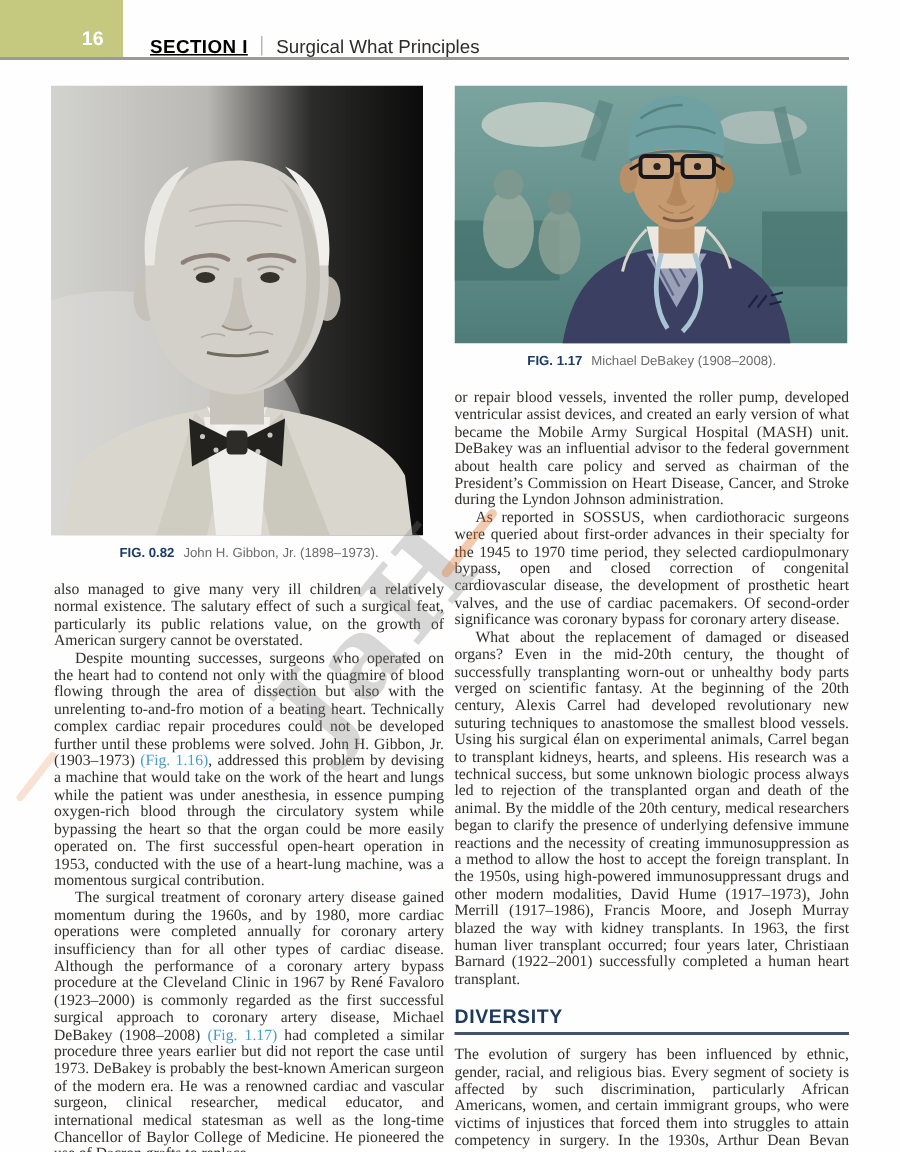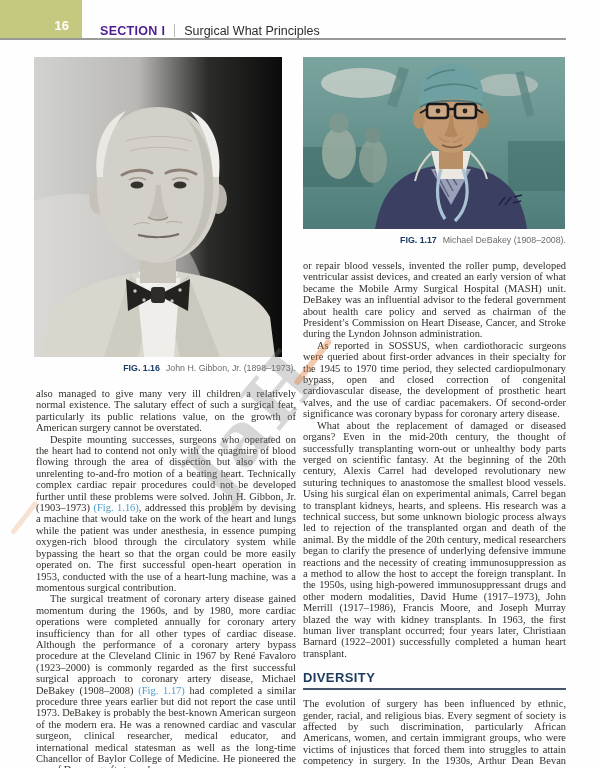--- a/index.html
+++ b/index.html
@@ -6,39 +6,39 @@
   body{background:#ffffff;}
   .page{position:relative;width:600px;height:768px;background:#fefefe;overflow:hidden;
         font-family:"Liberation Serif", serif;color:#332e29;}
 
   
   .pagenum-box{position:absolute;left:0;top:0;width:82px;height:38px;background:#c5c97f;}
   .pagenum{position:absolute;right:13px;bottom:5px;
            font-family:"Liberation Sans", sans-serif;font-size:13px;font-weight:bold;color:#ffffff;}
   .header-text{position:absolute;left:100px;top:0;height:38px;display:flex;align-items:flex-end;
                padding-bottom:5px;font-family:"Liberation Sans", sans-serif;font-size:12.5px;}
-  .section-label{color:#4c1d95;font-weight:bold;letter-spacing:.3px;}
+  .section-label{color:#000000;font-weight:bold;letter-spacing:.3px;text-decoration:underline;}
   .header-divider{display:inline-block;width:1px;height:13px;background:#b9b9b9;margin:0 9px 1px 9px;}
   .section-title{color:#2e2c2a;}
   .header-rule{position:absolute;left:0;top:38px;width:566px;height:2px;background:#9a9a98;}
 
   
   .col{position:absolute;top:57px;}
   .col-left{left:36px;width:260px;}
   .col-right{left:303px;width:263px;}
   .col p{margin:0;font-size:10.45px;line-height:11.4px;text-align:justify;}
   .col p.indent{text-indent:14px;}
   .figlink{color:#4a9bc8;text-decoration:none;cursor:pointer;}
 
   
   figure{margin:0;}
   .photo{display:block;line-height:0;}
   .photo-gibbon{margin-left:-2px;width:248px;height:300px;}
   .photo-debakey{width:262px;height:172px;}
-  figcaption{margin:6px 0 14px 0;text-align:right;
+  figcaption{margin:6px 0 14px 0;text-align:center;
              font-family:"Liberation Sans", sans-serif;font-size:8.8px;line-height:11px;color:#6b6b6b;}
   .fig-label{font-weight:bold;color:#1b3c64;margin-right:6px;}
 
   
   .section-heading{margin:11px 0 8px 0;padding-bottom:3px;border-bottom:2px solid #44556b;
                    font-family:"Liberation Sans", sans-serif;font-size:13px;font-weight:bold;
                    letter-spacing:.4px;color:#1d3a5c;}
 
   
   .watermark{position:absolute;left:0;top:0;width:600px;height:768px;pointer-events:none;}
@@ -121,21 +121,21 @@
 
           <path d="M104,178 C116,181 134,181 145,177" stroke="#716a60" stroke-width="2" fill="none"></path>
           <path d="M100,168 C106,165 112,165 116,167" stroke="#b0aaa0" stroke-width="1" fill="none"></path>
           <path d="M148,166 C142,164 136,164 132,166" stroke="#b0aaa0" stroke-width="1" fill="none"></path>
 
           <path d="M92,84 C110,78 140,78 158,84" stroke="#bdb8af" stroke-width="1.2" fill="none"></path>
           <path d="M96,94 C112,89 138,89 154,94" stroke="#bdb8af" stroke-width="1.2" fill="none"></path>
         </svg>
       </span>
       <figcaption>
-        <span class="fig-label">FIG. 1.16</span><span class="fig-text">John H. Gibbon, Jr. (1898–1973).</span>
+        <span class="fig-label">FIG. 0.82</span><span class="fig-text">John H. Gibbon, Jr. (1898–1973).</span>
       </figcaption>
     </figure>
     <p class="cont"><span>also managed to give many very ill children a relatively normal existence. The salutary effect of such a surgical feat, particularly its public relations value, on the growth of American surgery cannot be overstated.</span></p>
     <p class="indent"><span>Despite mounting successes, surgeons who operated on the heart had to contend not only with the quagmire of blood flowing through the area of dissection but also with the unrelenting to-and-fro motion of a beating heart. Technically complex cardiac repair procedures could not be developed further until these problems were solved. John H. Gibbon, Jr. (1903–1973) </span><a class="figlink">(Fig. 1.16)</a><span>, addressed this problem by devising a machine that would take on the work of the heart and lungs while the patient was under anesthesia, in essence pumping oxygen-rich blood through the circulatory system while bypassing the heart so that the organ could be more easily operated on. The first successful open-heart operation in 1953, conducted with the use of a heart-lung machine, was a momentous surgical contribution.</span></p>
     <p class="indent"><span>The surgical treatment of coronary artery disease gained momentum during the 1960s, and by 1980, more cardiac operations were completed annually for coronary artery insufficiency than for all other types of cardiac disease. Although the performance of a coronary artery bypass procedure at the Cleveland Clinic in 1967 by René Favaloro (1923–2000) is commonly regarded as the first successful surgical approach to coronary artery disease, Michael DeBakey (1908–2008) </span><a class="figlink">(Fig. 1.17)</a><span> had completed a similar procedure three years earlier but did not report the case until 1973. DeBakey is probably the best-known American surgeon of the modern era. He was a renowned cardiac and vascular surgeon, clinical researcher, medical educator, and international medical statesman as well as the long-time Chancellor of Baylor College of Medicine. He pioneered the use of Dacron grafts to replace</span></p>
   </div>
 
   <div class="col col-right">
     <figure>
       <span class="photo photo-debakey">

